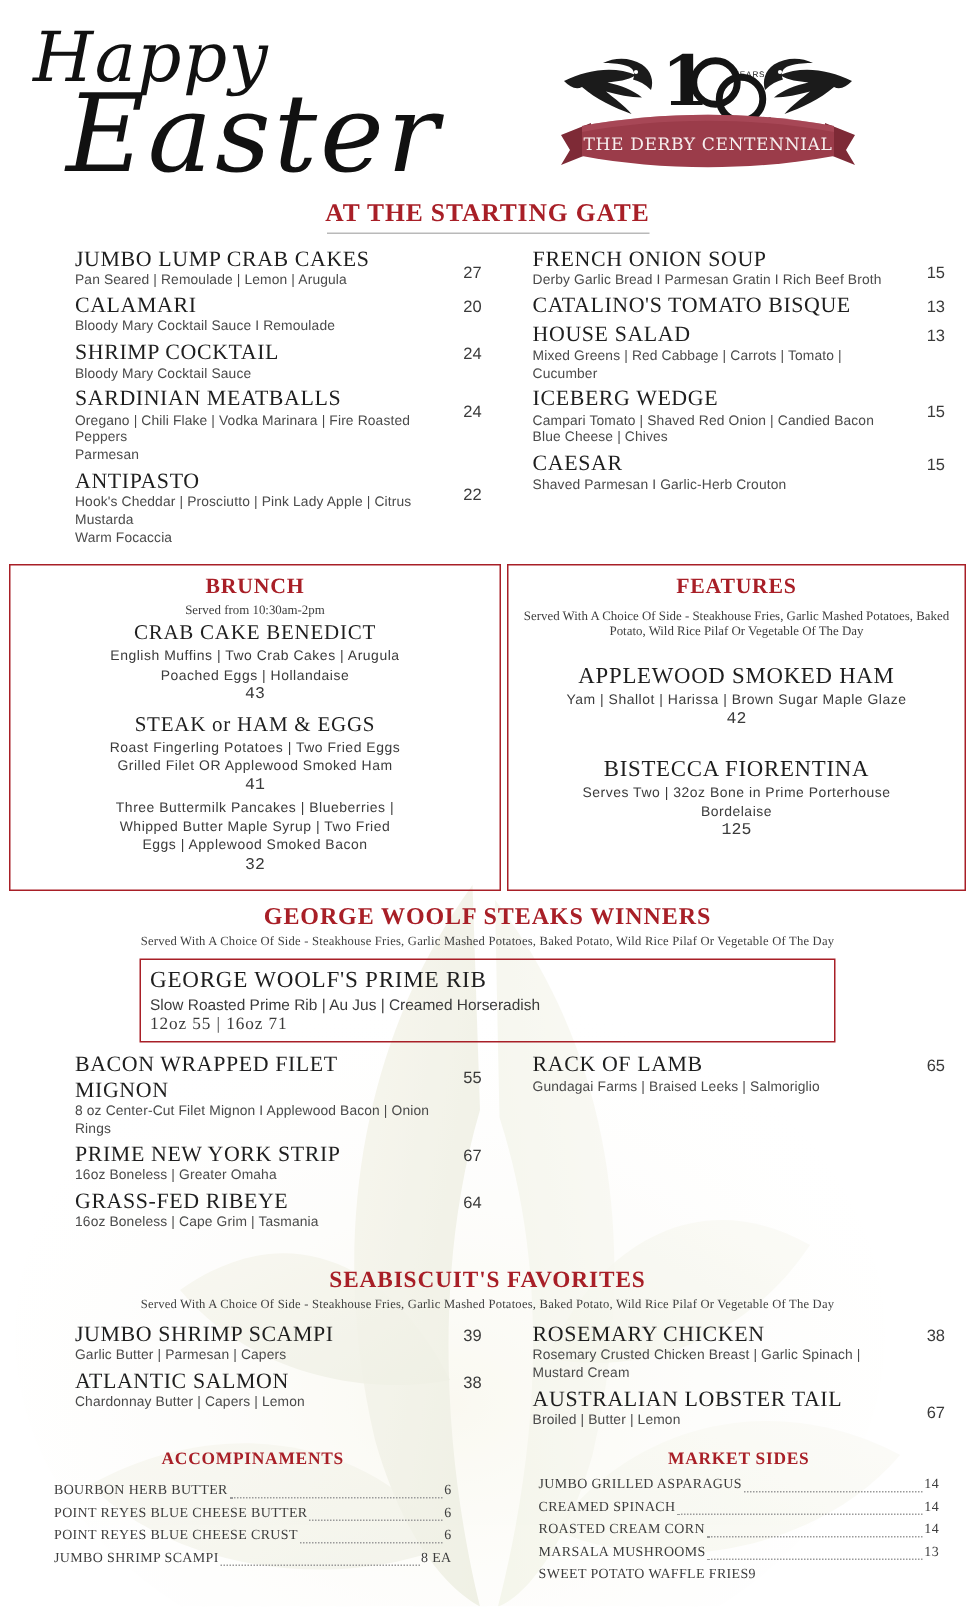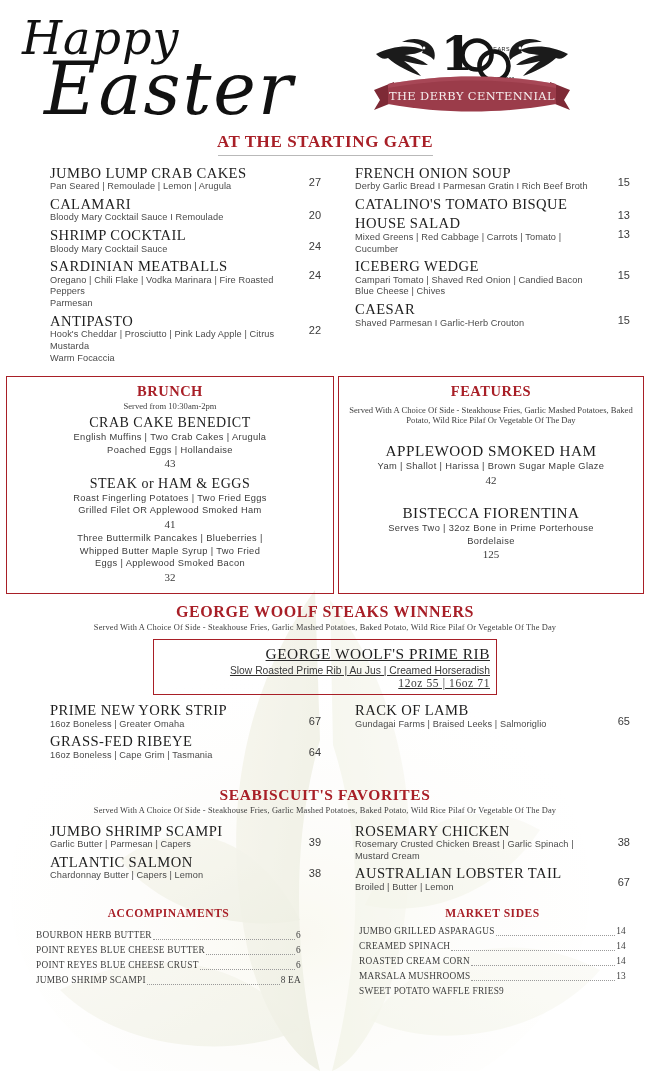--- a/index.html
+++ b/index.html
@@ -49,57 +49,57 @@
   }
   .item .ds{
     font-family:"Liberation Sans", sans-serif;
     font-size:9.2px;
     color:#4a4a4a;
     letter-spacing:.1px;
     line-height:1.28;
     padding-right:34px;
   }
   .item .pr{
-    position:absolute;right:0;top:13px;
+    position:absolute;right:0;top:3px;
     font-family:"Liberation Sans", sans-serif;
     font-size:11px;color:#3a3a3a;
   }
   .item.pr-mid .pr{top:11px;}
 
   
   .boxrow{display:flex;gap:4px;padding:0 6px;box-sizing:border-box;margin-top:8px;justify-content:flex-end;}
   .rbox{
     border:1.6px solid #a81f27;
     box-sizing:border-box;
     padding:6px 8px 8px 8px;
     text-align:center;
   }
   .rbox.brunch{width:329px;}
   .rbox.features{width:307px;}
   .box-title{font-family:"Liberation Serif",serif;font-weight:bold;color:#a81f27;font-size:14.5px;letter-spacing:.5px;}
   .box-sub{font-family:"Liberation Serif",serif;font-size:8.6px;color:#3e3e3e;margin-top:1px;line-height:1.25;}
   .box-item-nm{font-family:"Liberation Serif",serif;font-size:14px;letter-spacing:.5px;color:#1e1e1e;margin-top:4px;}
   .box-item-nm.big{font-size:15.2px;}
   .box-item-ds{font-family:"Liberation Sans",sans-serif;font-size:9.3px;color:#3b3b3b;line-height:1.35;letter-spacing:.35px;}
-  .box-item-pr{font-family:Liberation Serif, serif;font-size:11px;color:#3a3a3a;line-height:1.4;}
+  .box-item-pr{font-family:Liberation Mono, monospace;font-size:11px;color:#3a3a3a;line-height:1.4;}
   .feat-gap{height:12px;}
 
   
   .gw-title{font-size:16px;margin-top:9px;}
   .band-sub{
     text-align:center;
     font-family:"Liberation Serif",serif;
     font-size:8.4px;color:#3e3e3e;
     margin-top:2px;letter-spacing:.15px;
   }
   .primerib-box{
-    width:344px;margin:7px auto 0 auto;
+    width:464px;margin:7px auto 0 auto;
     border:1.4px solid #a81f27;
     box-sizing:border-box;
-    text-align:right;padding:5px 6px 5px 6px;text-decoration:underline;
+    text-align:left;padding:5px 6px 5px 6px;
   }
   .pr-nm{font-family:"Liberation Serif",serif;font-size:15.4px;letter-spacing:.5px;color:#1e1e1e;}
   .pr-ds{font-family:"Liberation Sans",sans-serif;font-size:10.3px;color:#3b3b3b;margin-top:2px;}
   .pr-sizes{font-family:"Liberation Serif",serif;font-size:11.5px;color:#3a3a3a;margin-top:1px;letter-spacing:.6px;}
 
   .steak-cols{margin-top:7px;}
 
   
   .sb-title{font-size:15.5px;margin-top:21px;}
 
@@ -302,20 +302,25 @@
     <div class="band-sub">Served With A Choice Of Side - Steakhouse Fries, Garlic Mashed Potatoes, Baked Potato, Wild Rice Pilaf Or Vegetable Of The Day</div>
 
     <div class="primerib-box">
       <div class="pr-nm">GEORGE WOOLF'S PRIME RIB</div>
       <div class="pr-ds">Slow Roasted Prime Rib | Au Jus | Creamed Horseradish</div>
       <div class="pr-sizes">12oz  55     |     16oz  71</div>
     </div>
 
     <div class="cols steak-cols">
       <div class="col left" id="st-left">
+          <div class="item pr-mid">
+            <div class="nm">BACON WRAPPED FILET MIGNON</div>
+            <div class="ds">8 oz Center-Cut Filet Mignon I Applewood Bacon | Onion Rings</div>
+            <div class="pr">55</div>
+          </div>
           <div class="item">
             <div class="nm">PRIME NEW YORK STRIP</div>
             <div class="ds">16oz Boneless | Greater Omaha</div>
             <div class="pr">67</div>
           </div>
           <div class="item">
             <div class="nm">GRASS-FED RIBEYE</div>
             <div class="ds">16oz Boneless | Cape Grim | Tasmania</div>
             <div class="pr">64</div>
           </div>

